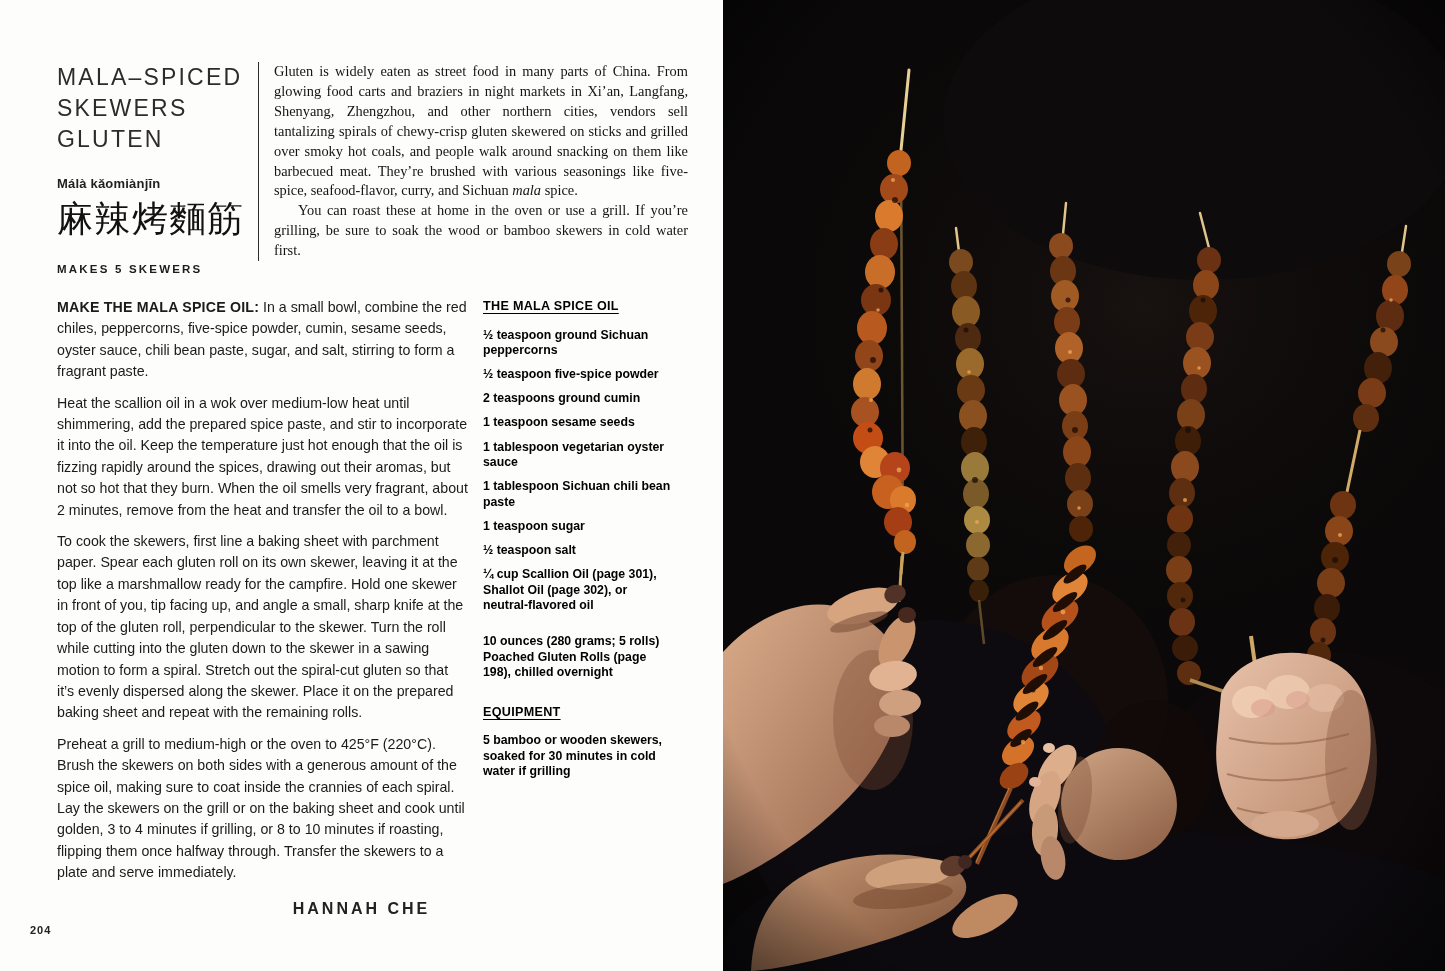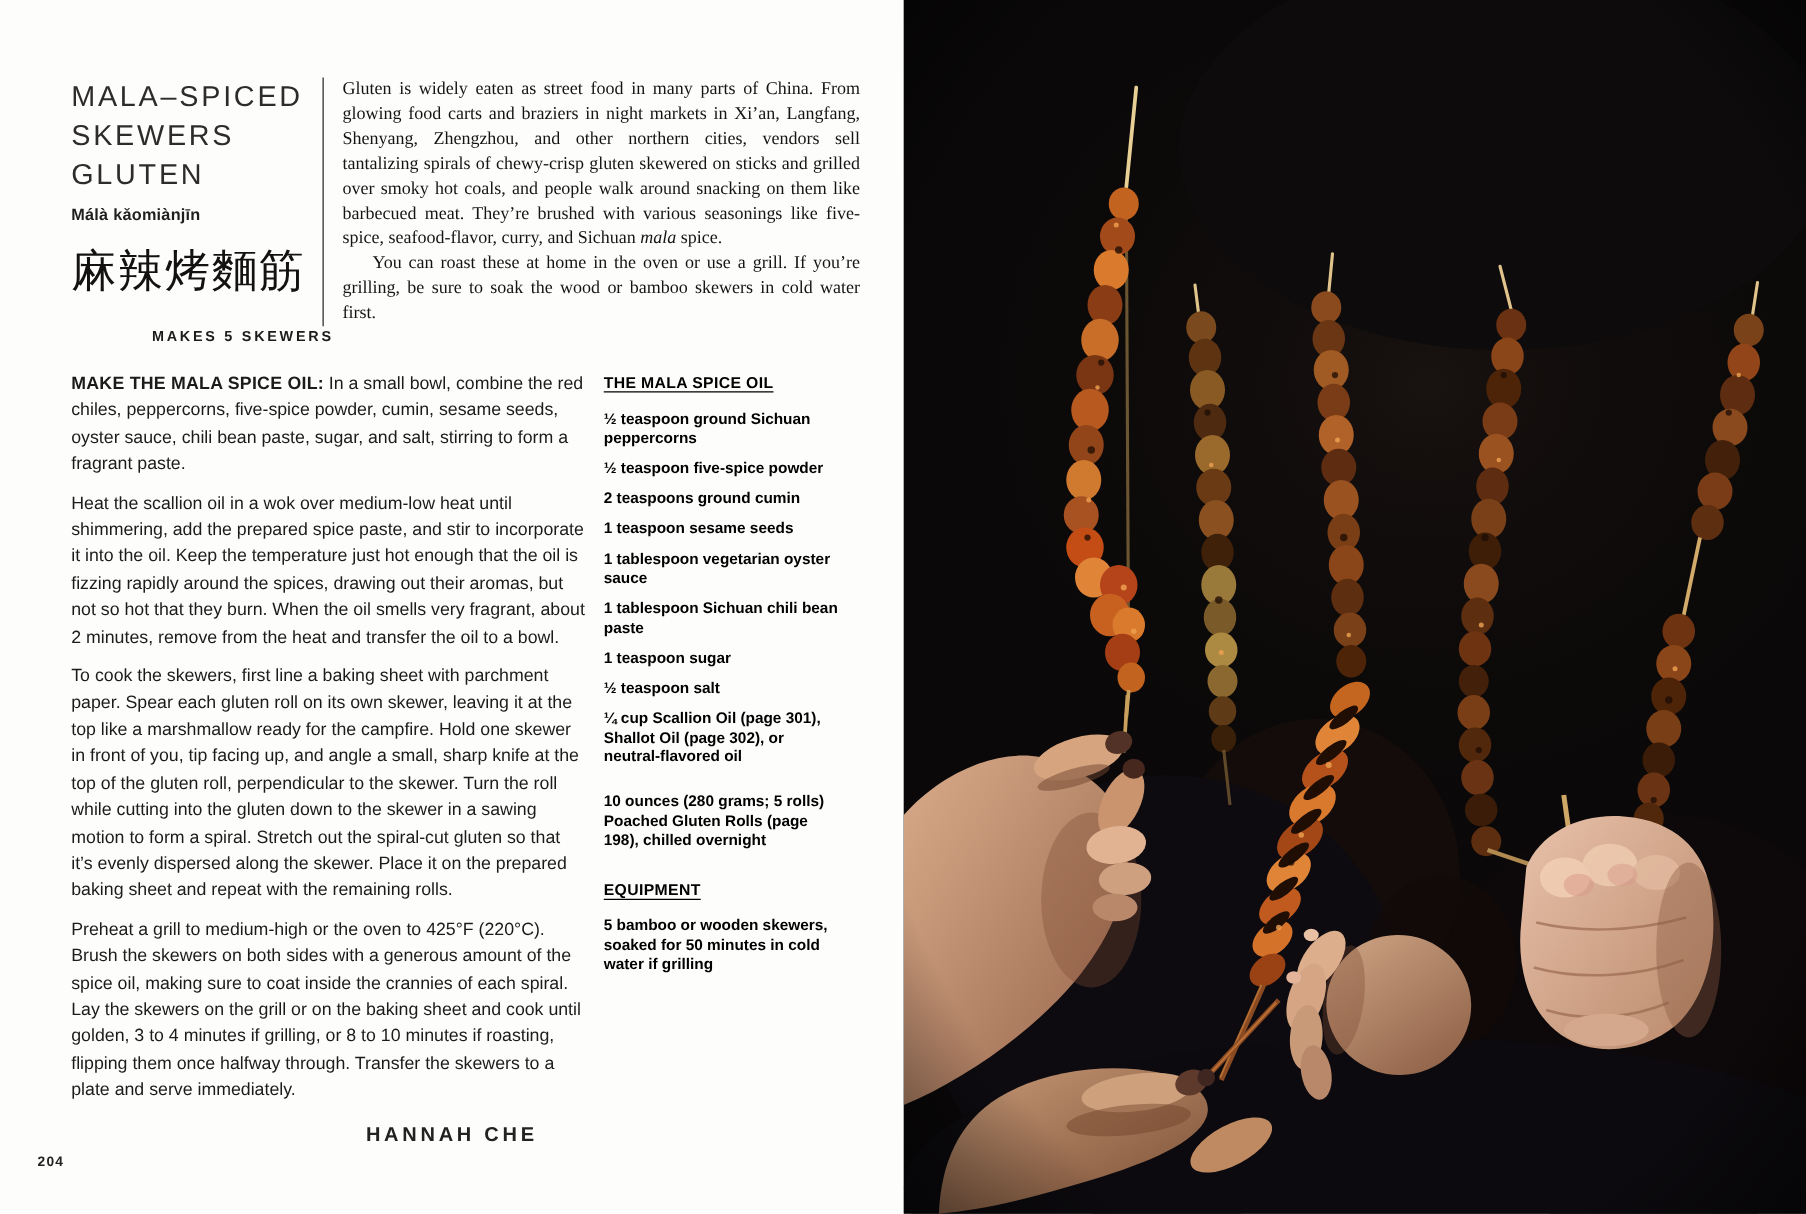--- a/index.html
+++ b/index.html
@@ -3,23 +3,23 @@
 <meta charset="utf-8">
 <style>
   * { margin:0; padding:0; box-sizing:border-box; }
   html,body { width:1445px; height:971px; }
   body { display:flex; background:#fff; font-family:"Liberation Sans", sans-serif; }
 
   .left-page { position:relative; width:783px; height:971px; background:#fdfdfb; overflow:hidden; }
 
   .title-block { position:absolute; left:57px; top:62px; width:210px; }
   .title-line { font-size:23px; line-height:31px; letter-spacing:2.2px; font-weight:400; color:#2e2c2a; }
-  .pinyin { margin-top:9px; font-size:13px; font-weight:700; letter-spacing:0.2px; color:#1f1f1f; }
-  .chinese { margin-top:19px; font-family:Liberation Mono, monospace; font-size:36px; line-height:44px; letter-spacing:1.5px; color:#141210; }
-  .yield { margin-top:22px; font-size:11.5px; font-weight:700; letter-spacing:2.2px; color:#1c1c1c;text-align:right; }
+  .pinyin { margin-top:21px; font-size:13px; font-weight:700; letter-spacing:0.2px; color:#1f1f1f; }
+  .chinese { margin-top:6px; font-family:Liberation Serif, serif; font-size:36px; line-height:44px; letter-spacing:1.5px; color:#141210; }
+  .yield { margin-top:22px; font-size:11.5px; font-weight:700; letter-spacing:2.2px; color:#1c1c1c; }
 
   .intro { position:absolute; left:258px; top:62px; width:430px; border-left:1.5px solid #2b2b2b; padding-left:15px;
            font-family:Liberation Serif, serif; font-size:14.4px; line-height:19.9px; color:#141414; }
   .intro p { text-align:justify; }
   .intro .p2 { text-indent:24px; }
   .intro em { font-style:italic; }
 
   .instructions { position:absolute; left:57px; top:297px; width:411px; font-size:14.2px; line-height:21.4px; color:#1b1b1b; }
   .instructions p { margin-bottom:10px; }
   .instructions .lead { font-weight:700; letter-spacing:0.2px; }
@@ -69,21 +69,21 @@
     <div class="ing-item">½ teaspoon five-spice powder</div>
     <div class="ing-item">2 teaspoons ground cumin</div>
     <div class="ing-item">1 teaspoon sesame seeds</div>
     <div class="ing-item">1 tablespoon vegetarian oyster sauce</div>
     <div class="ing-item">1 tablespoon Sichuan chili bean paste</div>
     <div class="ing-item">1 teaspoon sugar</div>
     <div class="ing-item">½ teaspoon salt</div>
     <div class="ing-item">¼ cup Scallion Oil (page 301), Shallot Oil (page 302), or neutral-flavored oil</div>
     <div class="ing-item ing-extra">10 ounces (280 grams; 5 rolls) Poached Gluten Rolls (page 198), chilled overnight</div>
     <h3 class="col-header equip-header">EQUIPMENT</h3>
-    <div class="ing-item">5 bamboo or wooden skewers, soaked for 50 minutes in cold water if grilling</div>
+    <div class="ing-item">5 bamboo or wooden skewers, soaked for 30 minutes in cold water if grilling</div>
   </aside>
 
   <div class="page-number">204</div>
   <div class="running-footer">HANNAH CHE</div>
 </section>
 
 <section class="photo-panel">
   <svg width="722" height="971" viewBox="0 0 722 971" role="img" aria-label="Hands holding five spiral-cut mala grilled gluten skewers against a dark background">
     <defs>
       <radialGradient id="glowG" cx="50%" cy="45%" r="60%">

